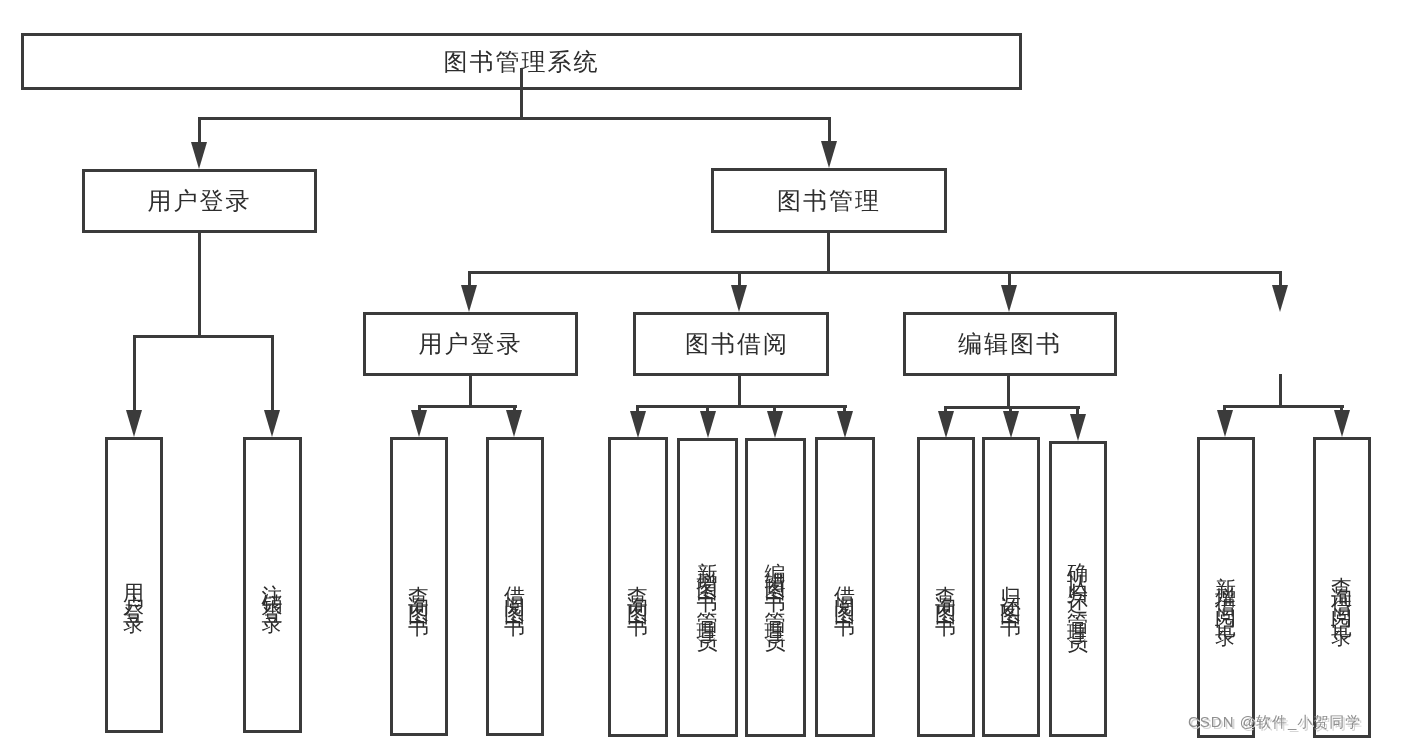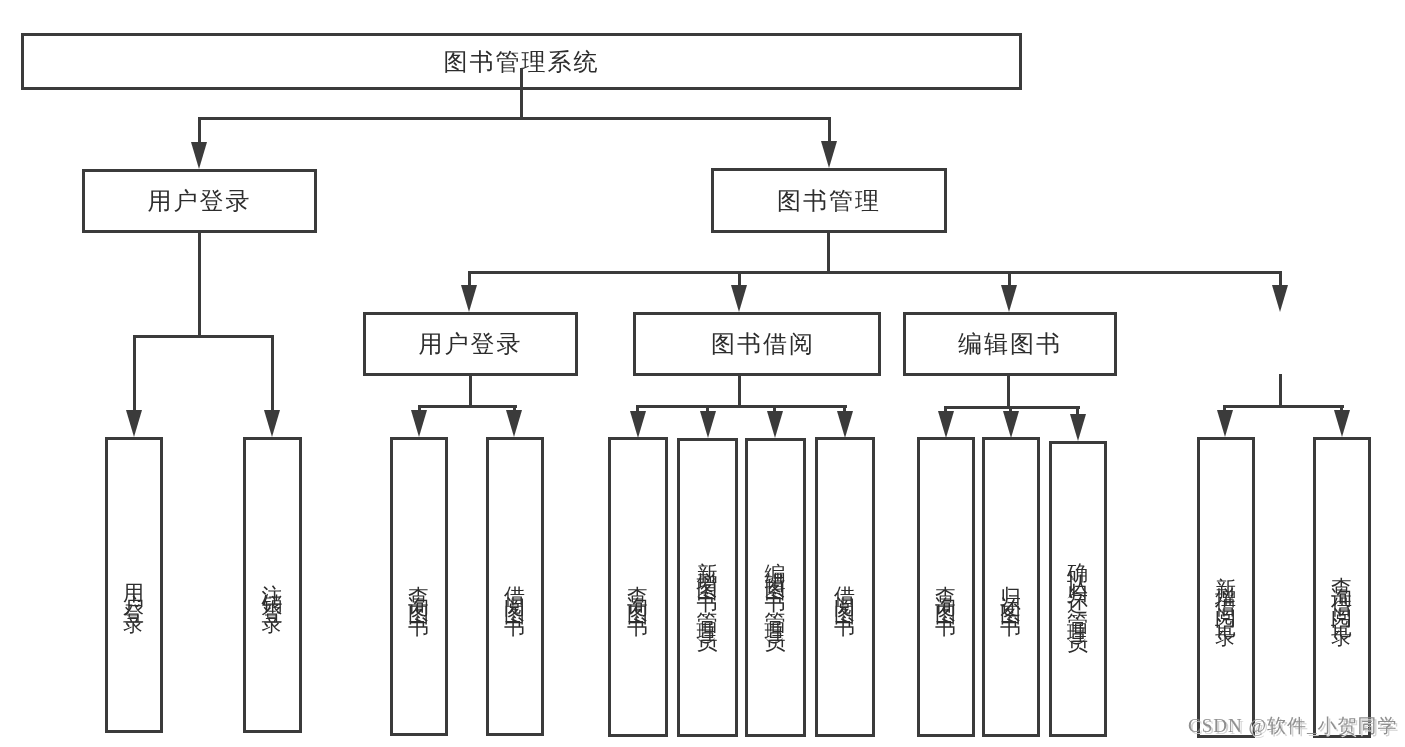--- a/index.html
+++ b/index.html
@@ -34,40 +34,39 @@
   .hline{height:3px;}
   .arrow{
     position:absolute;width:0;height:0;
     border-left:8px solid transparent;
     border-right:8px solid transparent;
     border-top:27px solid #3b3b3b;
   }
   .watermark{
     position:absolute;
     left:1188px;top:713px;
-    font-size:19px;
+    font-size:15px;
     color:#8f8f8f;
     letter-spacing:1px;
     text-shadow:2px 2px 0 #d4d4d4;
     white-space:nowrap;
-    font-family:Liberation Serif, serif;
   }
 </style>
 </head>
 <body>
 
 <div class="canvas">
 
   <div class="box" style="left:21px;top:13px;width:1001px;height:57px;margin-top:20px;">图书管理系统</div>
 
   <div class="box" style="left:82px;top:169px;width:235px;height:64px;">用户登录</div>
   <div class="box" style="left:711px;top:168px;width:236px;height:65px;">图书管理</div>
 
   <div class="box" style="left:363px;top:312px;width:215px;height:64px;">用户登录</div>
-  <div class="box" style="left:633px;top:312px;width:248px;height:64px;padding-left:12px;">图书借阅</div>
+  <div class="box" style="left:633px;top:312px;width:196px;height:64px;padding-left:12px;">图书借阅</div>
   <div class="box" style="left:903px;top:312px;width:214px;height:64px;">编辑图书</div>
 
   <div class="box leaf" style="left:105px;top:437px;width:58px;height:296px;">用户登录</div>
   <div class="box leaf" style="left:243px;top:437px;width:59px;height:296px;">注销登录</div>
 
   <div class="box leaf" style="left:390px;top:437px;width:58px;height:299px;">查询图书</div>
   <div class="box leaf" style="left:486px;top:437px;width:58px;height:299px;">借阅图书</div>
 
   <div class="box leaf" style="left:608px;top:437px;width:60px;height:300px;">查询图书</div>
   <div class="box leaf" style="left:677px;top:438px;width:61px;height:299px;">新增图书（管理员）</div>

